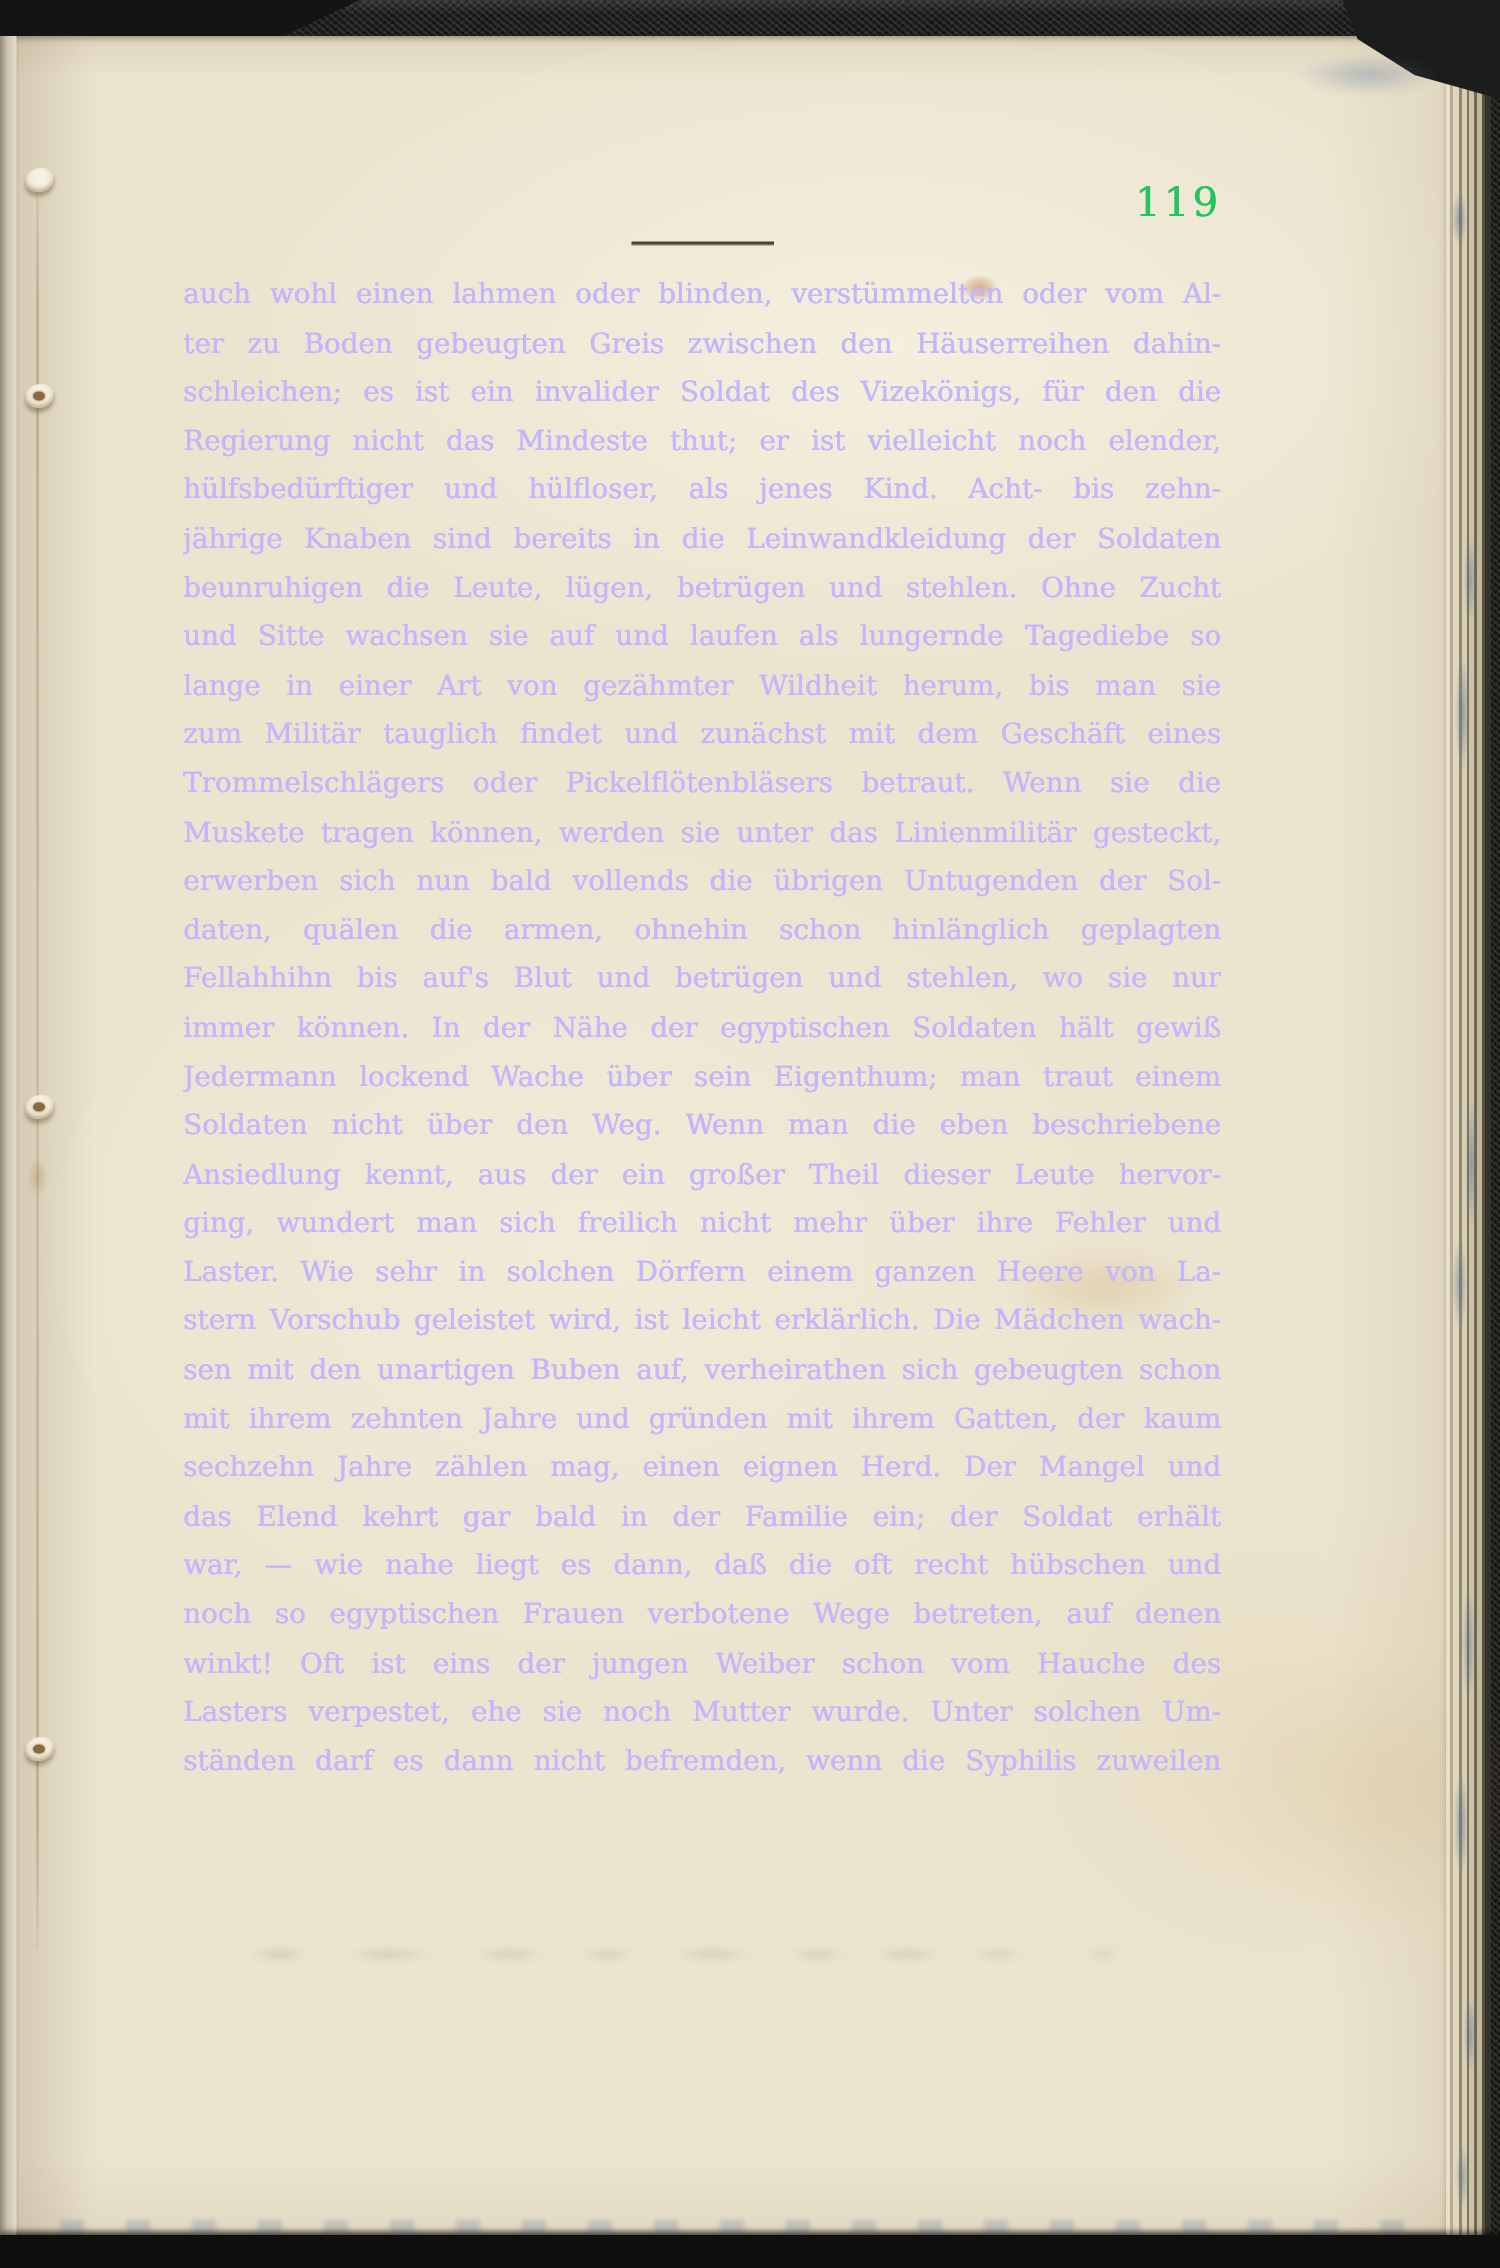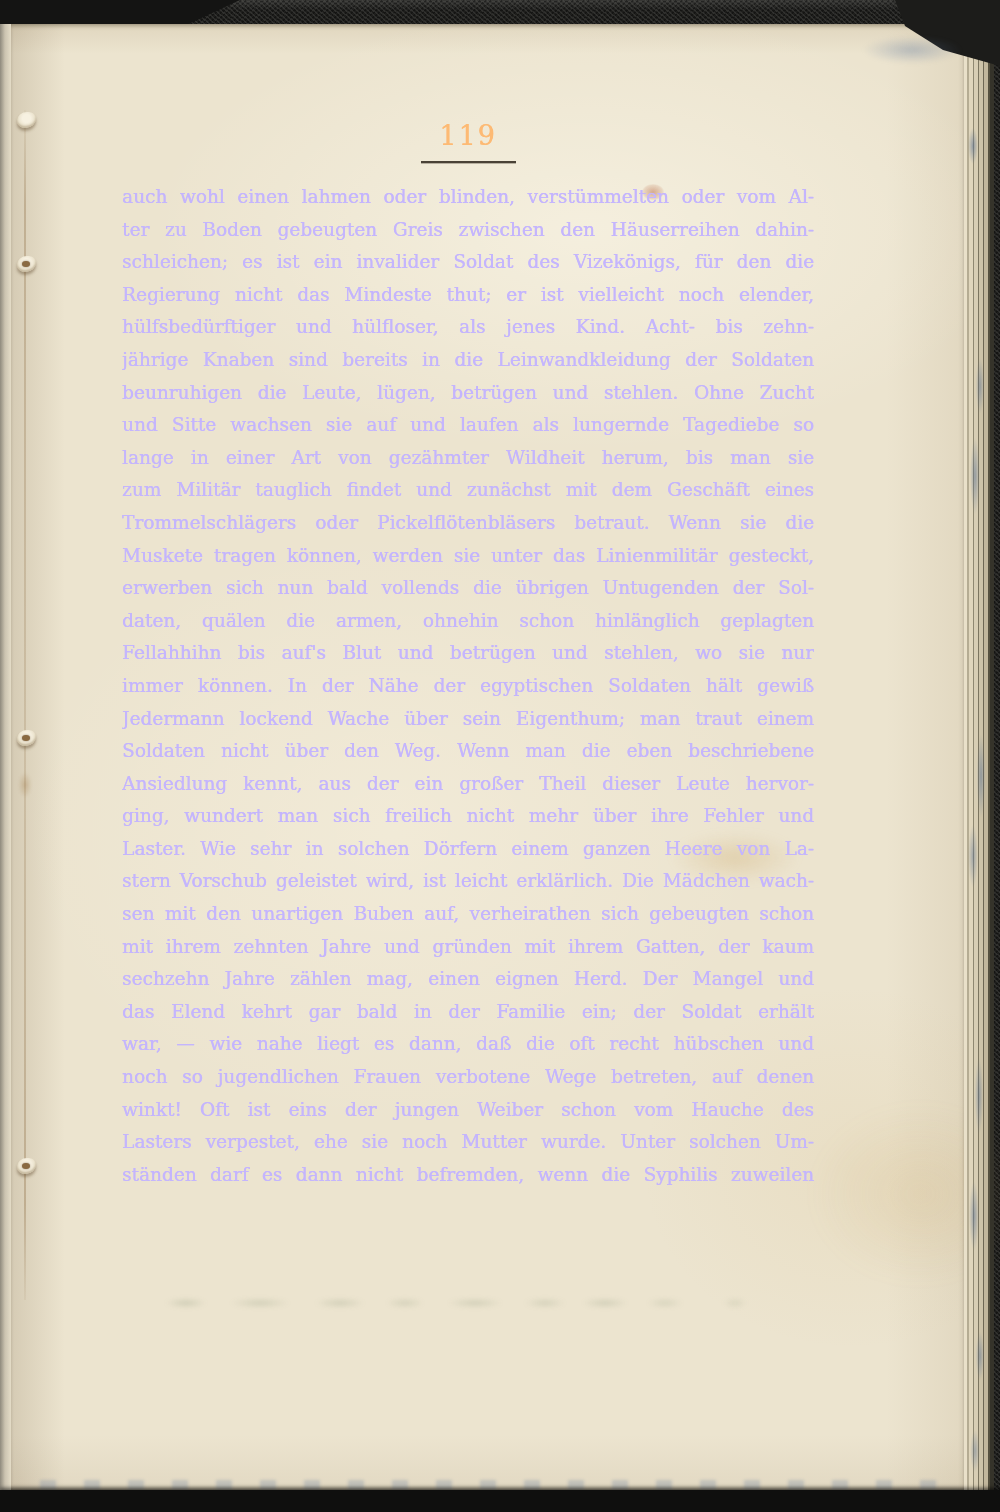--- a/index.html
+++ b/index.html
@@ -119,21 +119,21 @@
     filter:blur(5px);
   }
   .stain-yellow-2{
     position:absolute;left:800px;top:1080px;width:220px;height:180px;
     background:radial-gradient(ellipse, rgba(190,150,80,.14), transparent 70%);
     filter:blur(9px);
   }
   
   .page-num{
     position:absolute;left:122px;top:119px;width:692px;
-    text-align:center;font-size:27px;line-height:34px;color:#fdba74;
+    text-align:right;font-size:27px;line-height:34px;color:#22c55e;
     letter-spacing:2px;text-shadow:.3px 0 0 currentColor;
   }
   .page-num-rule{
     position:absolute;left:421px;top:161px;width:95px;height:2px;
     background:#4a4236;box-shadow:0 1px 0 rgba(74,66,54,.35);
   }
   .textblock{
     position:absolute;left:122px;top:181px;width:692px;
   }
   .tline{
@@ -215,19 +215,19 @@
   <div class="tline">Soldaten nicht über den Weg. Wenn man die eben beschriebene</div>
   <div class="tline">Ansiedlung kennt, aus der ein großer Theil dieser Leute hervor-</div>
   <div class="tline">ging, wundert man sich freilich nicht mehr über ihre Fehler und</div>
   <div class="tline">Laster. Wie sehr in solchen Dörfern einem ganzen Heere von La-</div>
   <div class="tline">stern Vorschub geleistet wird, ist leicht erklärlich. Die Mädchen wach-</div>
   <div class="tline">sen mit den unartigen Buben auf, verheirathen sich gebeugten schon</div>
   <div class="tline">mit ihrem zehnten Jahre und gründen mit ihrem Gatten, der kaum</div>
   <div class="tline">sechzehn Jahre zählen mag, einen eignen Herd. Der Mangel und</div>
   <div class="tline">das Elend kehrt gar bald in der Familie ein; der Soldat erhält</div>
   <div class="tline">war, — wie nahe liegt es dann, daß die oft recht hübschen und</div>
-  <div class="tline">noch so jugendlichen Frauen verbotene Wege betreten, auf denen</div>
+  <div class="tline">noch so egyptischen Frauen verbotene Wege betreten, auf denen</div>
   <div class="tline">winkt! Oft ist eins der jungen Weiber schon vom Hauche des</div>
   <div class="tline">Lasters verpestet, ehe sie noch Mutter wurde. Unter solchen Um-</div>
   <div class="tline">ständen darf es dann nicht befremden, wenn die Syphilis zuweilen</div>
 </div>
 
 <div class="ghost"></div>
 
 </body></html>

